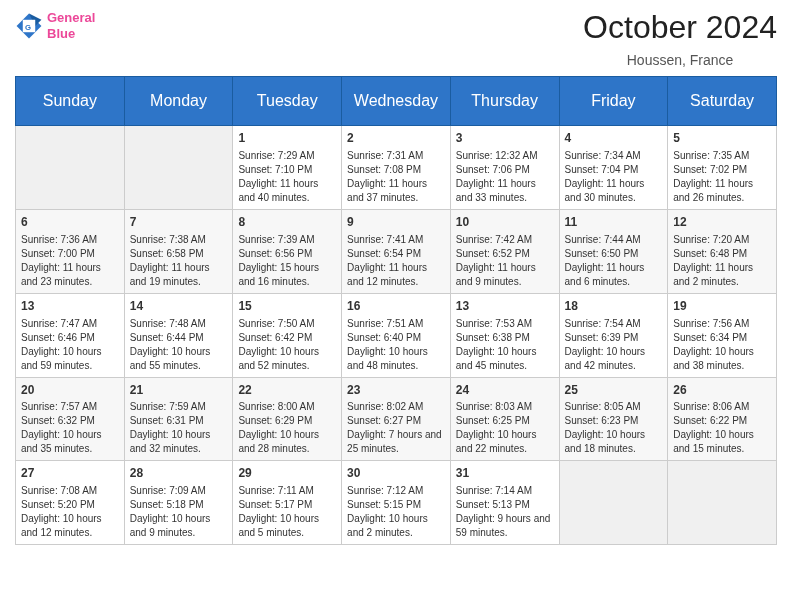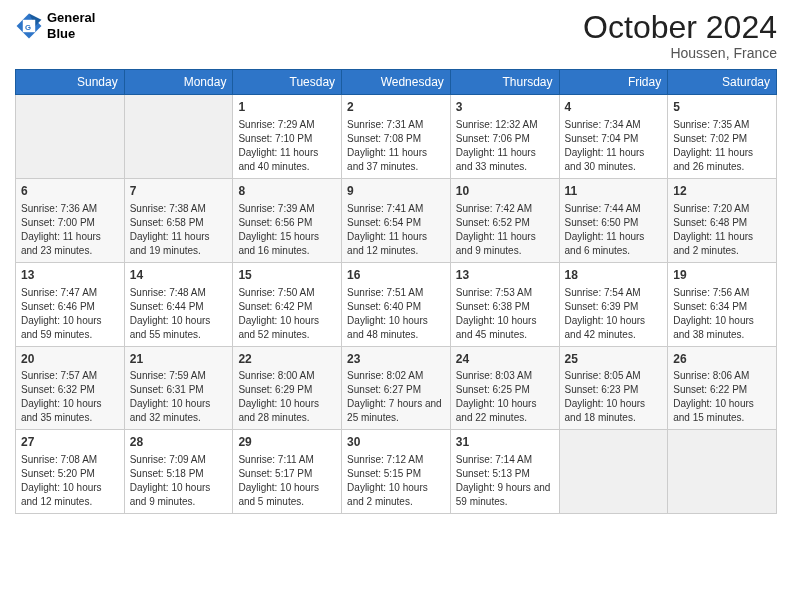--- a/index.html
+++ b/index.html
@@ -27,50 +27,51 @@
       align-items: center;
       gap: 4px;
     }
     .logo-text {
       font-size: 13px;
       font-weight: bold;
       color: #333;
       line-height: 1.2;
     }
     .logo-text span {
-      color: #000000;
+      color: #ec4899;
     }
     .logo-icon {
       width: 28px;
       height: 28px;
     }
     .title-section {
-      text-align: right;
+      text-align: center;
     }
     .month-title {
       font-size: 32px;
       font-weight: 300;
       color: #222;
       line-height: 1.1;
     }
     .location {
       font-size: 14px;
       color: #555;
+      margin-top: 7px;
     }
     .calendar-table {
       width: 100%;
       border-collapse: collapse;
       font-size: 10.5px;
     }
     .calendar-table th {
       background: #2e75c8;
       color: #fff;
-      text-align: right;
-      padding: 5px 6px;
-      font-size: 12px;
+      text-align: center;
+      padding: 15px 6px;
+      font-size: 16px;
       font-weight: normal;
       border: 1px solid #1a5ca0;
     }
     .calendar-table td {
       width: 14.28%;
       vertical-align: top;
       padding: 4px 5px;
       border: 1px solid #ccc;
       background: #fff;
       height: 80px;

